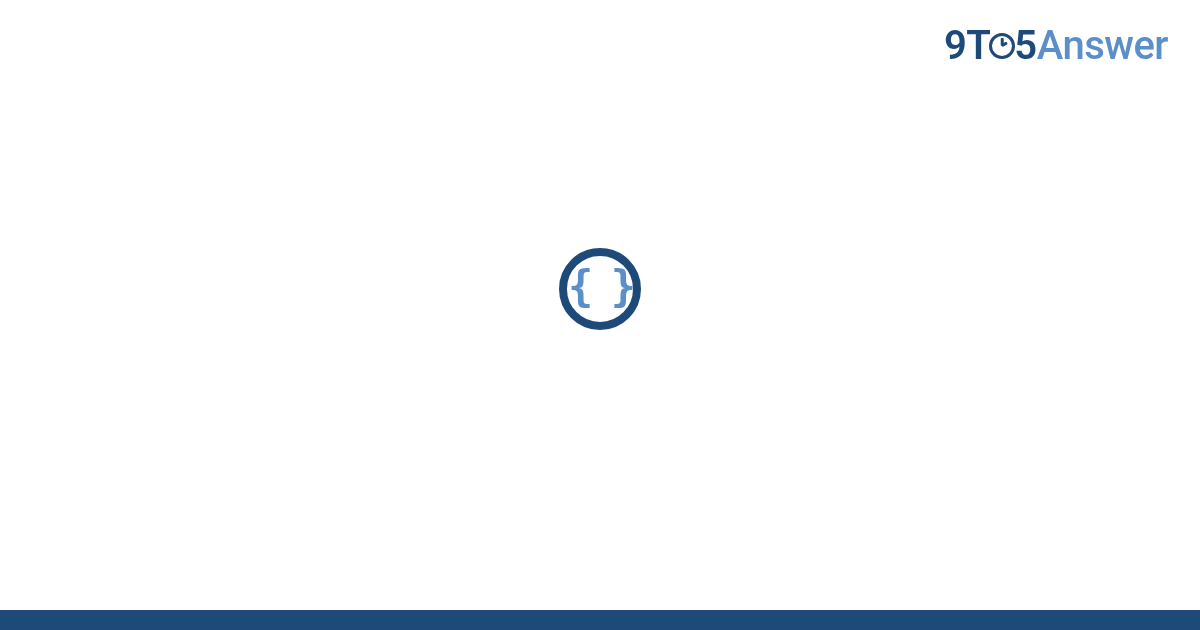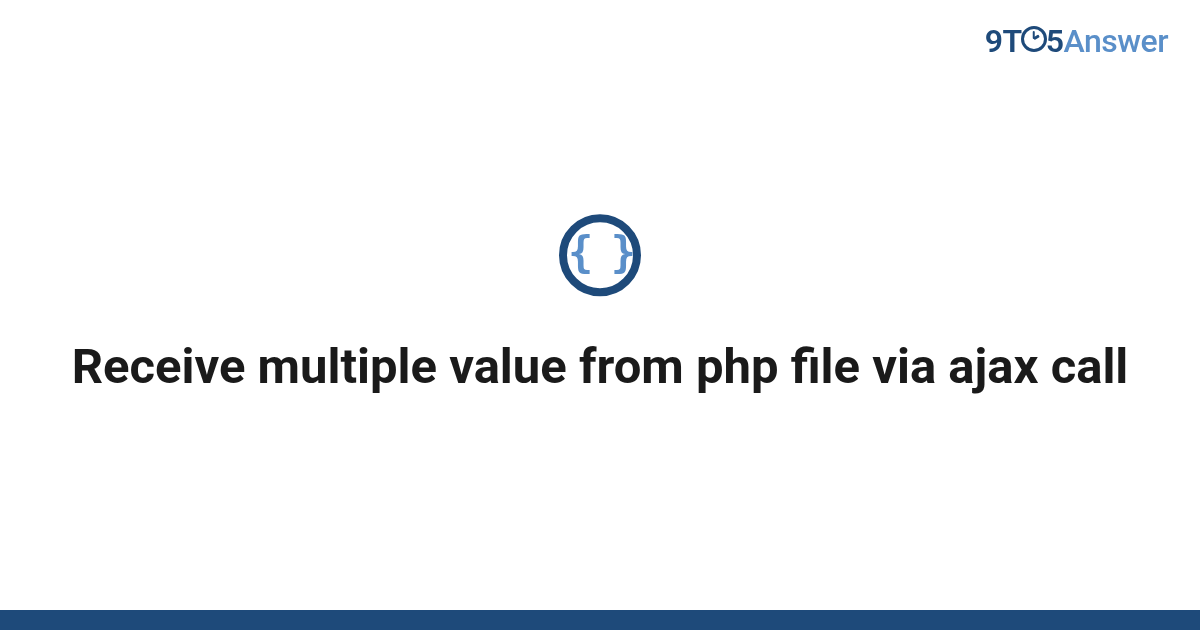--- a/index.html
+++ b/index.html
@@ -12,21 +12,21 @@
       height: 630px;
       font-family: -apple-system, BlinkMacSystemFont, "Segoe UI", Roboto, "Helvetica Neue", Arial, sans-serif;
       background: #ffffff;
       position: relative;
       overflow: hidden;
     }
     .logo {
       position: absolute;
       top: 22px;
       right: 32px;
-      font-size: 32px;
+      font-size: 40px;
       font-weight: 600;
       letter-spacing: -0.5px;
     }
     .logo .nine {
       color: #1e4a7a;
     }
     .logo .clock-wrap {
       display: inline-block;
       vertical-align: middle;
       position: relative;
@@ -125,16 +125,15 @@
 <div class="logo">
   <span class="nine">9T</span><span class="clock-wrap"><span class="clock"></span></span><span class="five">5</span><span class="answer">Answer</span>
 </div>
 
 <div class="center-content">
   <div class="code-icon-wrap">
     <div class="code-icon">
       <span class="braces">{ }</span>
     </div>
   </div>
-  <h1 class="title">Receive multiple value from php file via ajax call</h1>
 </div>
 
 <div class="bottom-bar"></div>
 
 </body></html>

